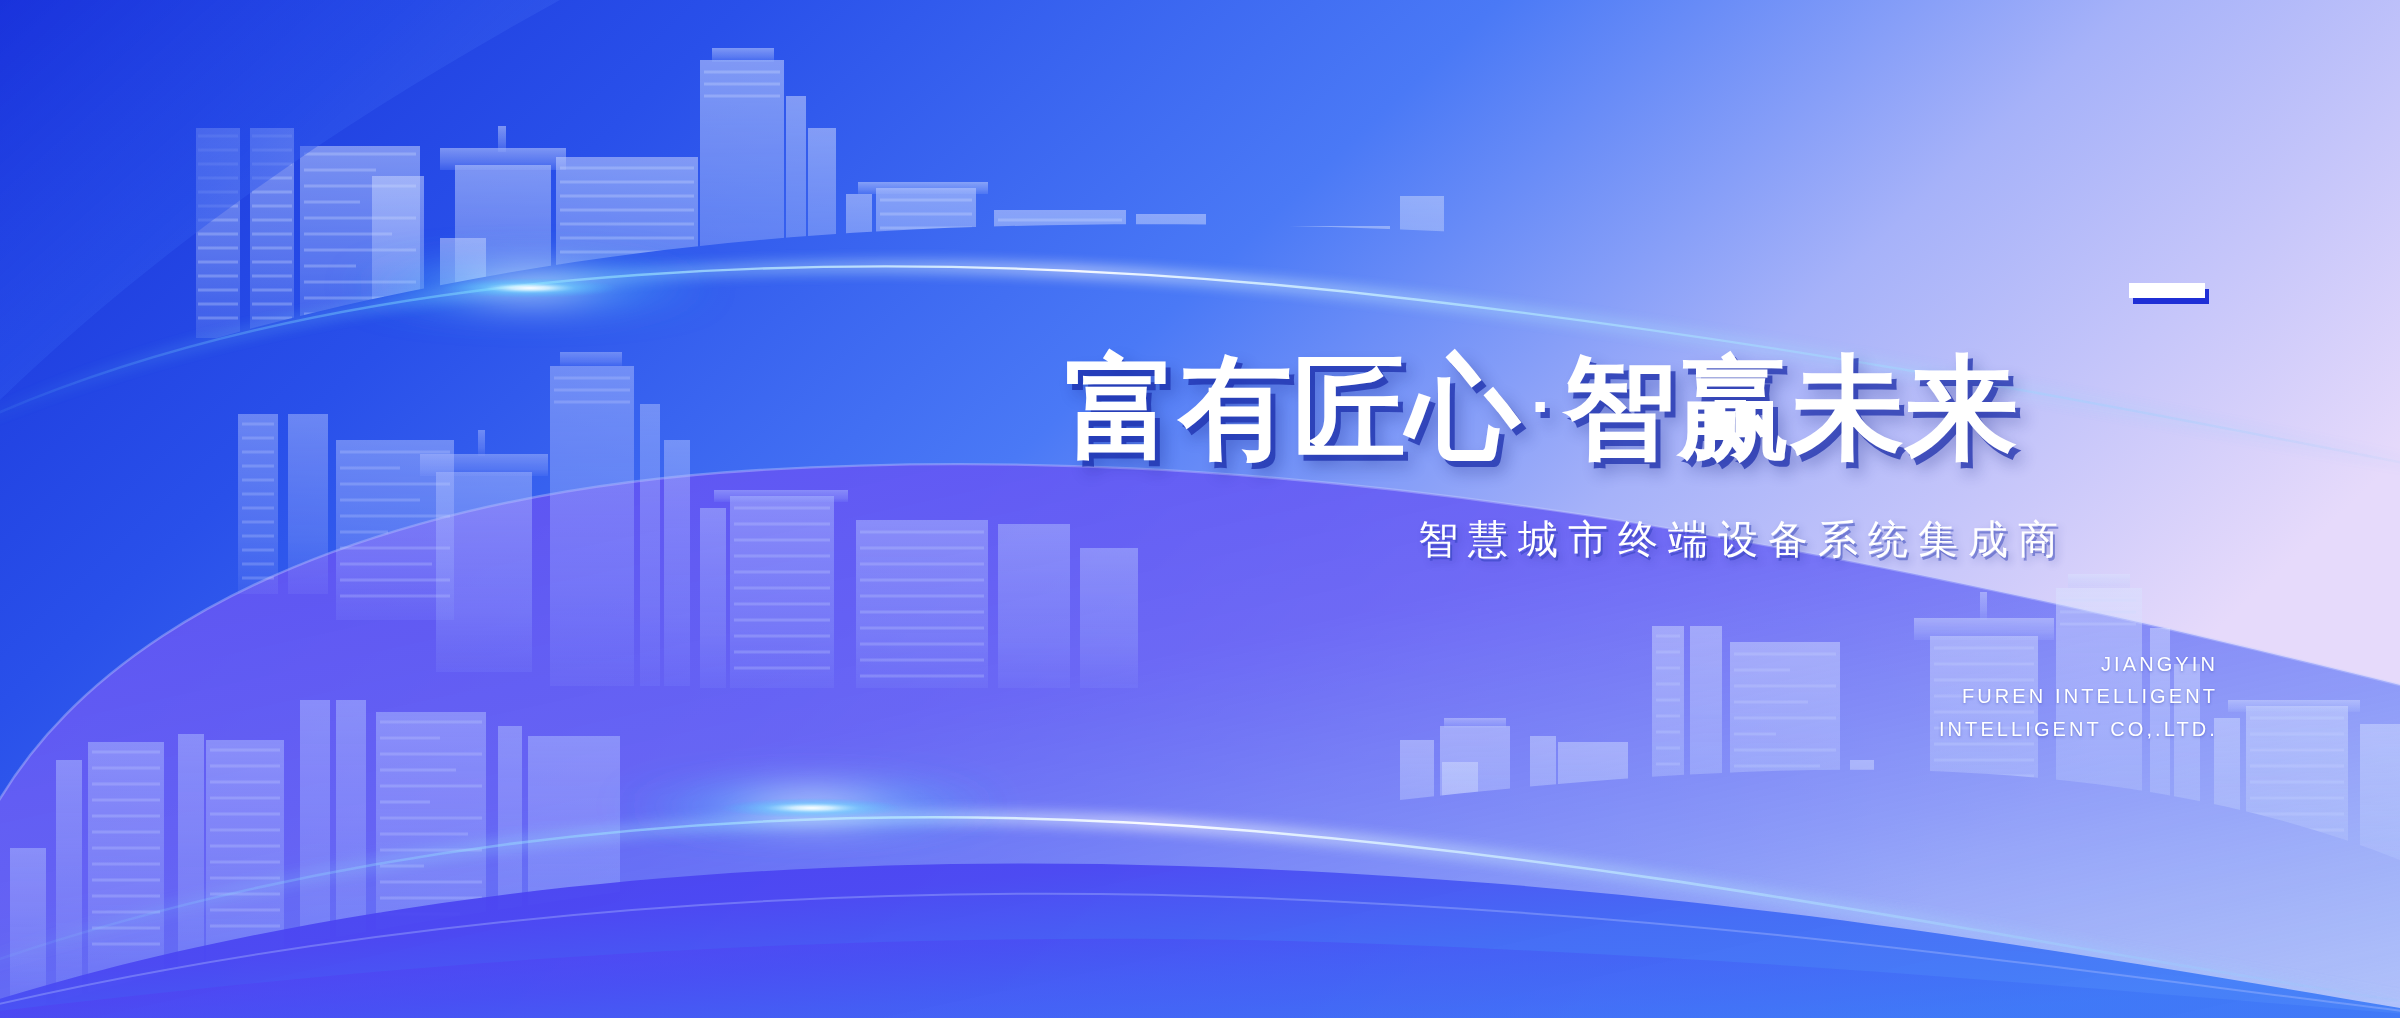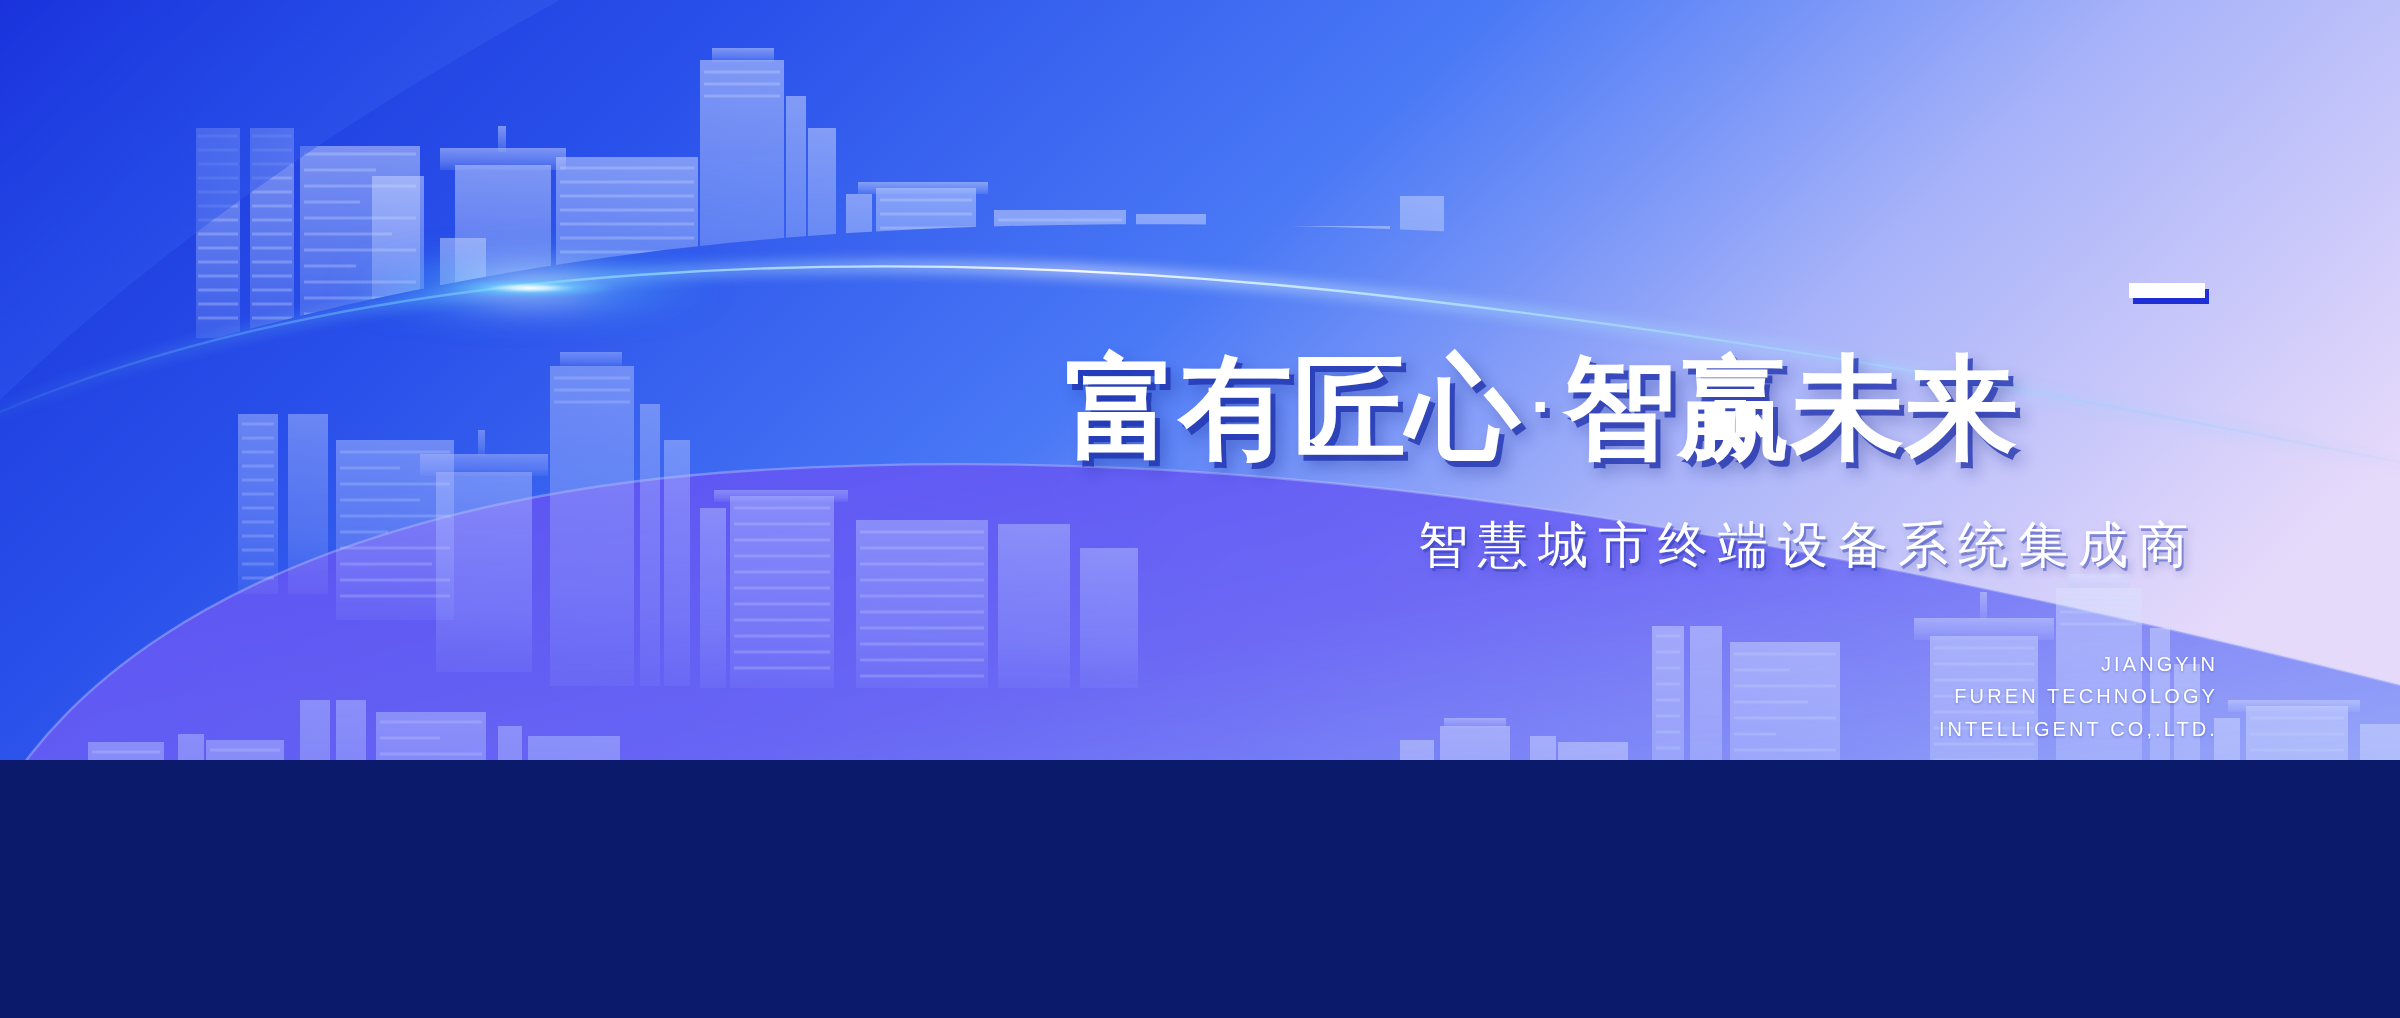--- a/index.html
+++ b/index.html
@@ -1,39 +1,39 @@
 <!DOCTYPE html>
 <html><head>
 <meta charset="utf-8">
 <style>
   html,body{margin:0;padding:0;background:#0b1a6b;}
   *{box-sizing:border-box;}
   #banner{
-    position:relative;width:2400px;height:760px;overflow:hidden;
+    position:relative;width:2400px;height:1018px;overflow:hidden;
     font-family:"Liberation Sans","DejaVu Sans",sans-serif;
     background:
       radial-gradient(120% 150% at 92% 2%, #efe2fb 0%, #ddcdf7 14%, #c6c2f8 30%, #9fb0f9 48%, #6f8df8 66%, transparent 82%),
       radial-gradient(110% 120% at 4% 6%, #1733dc 0%, #1c3ce3 26%, #2a54ee 50%, transparent 78%),
       linear-gradient(118deg,#1a38de 0%,#2a55ec 24%,#4b7bf6 46%,#8fa6f9 64%,#c3bdf8 80%,#e3d6fb 100%);
   }
   .layer{position:absolute;inset:0;}
   .txt{position:absolute;color:#fff;white-space:nowrap;}
 
   
   #headline{
     left:1065px; top:352px;
     font-size:113px; font-weight:700; letter-spacing:1px;
     line-height:1;
     text-shadow: 5px 6px 0 rgba(26,44,170,.72), 9px 11px 16px rgba(16,28,120,.32);
   }
   #headline .dot{font-size:66px;vertical-align:18px;margin:0 10px;letter-spacing:0;}
   
   #subtitle{
     left:1418px; top:512px;
-    font-size:50px; font-weight:300; letter-spacing:10px;
+    font-size:40px; font-weight:300; letter-spacing:10px;
     text-shadow:2px 3px 0 rgba(40,58,180,.45), 4px 5px 9px rgba(20,32,130,.28);
   }
   
   #dashmark{
     position:absolute;left:2129px;top:283px;width:76px;height:15px;background:#fff;
     box-shadow:4px 6px 0 #1f2fd6;
   }
   
   #english{
     position:absolute;right:182px;top:648px;text-align:right;color:#fff;
@@ -534,17 +534,17 @@
   <div id="dashmark"></div>
 
   <div id="headline" class="txt">
     <span>富有匠心</span><span class="dot">·</span><span>智赢未来</span>
   </div>
 
   <div id="subtitle" class="txt">智慧城市终端设备系统集成商</div>
 
   <div id="english">
     <div>JIANGYIN</div>
-    <div>FUREN TECHNOLOGY</div>
+    <div>FUREN INTELLIGENT</div>
     <div>INTELLIGENT CO,.LTD.</div>
   </div>
 
 </div>
 
 </body></html>

